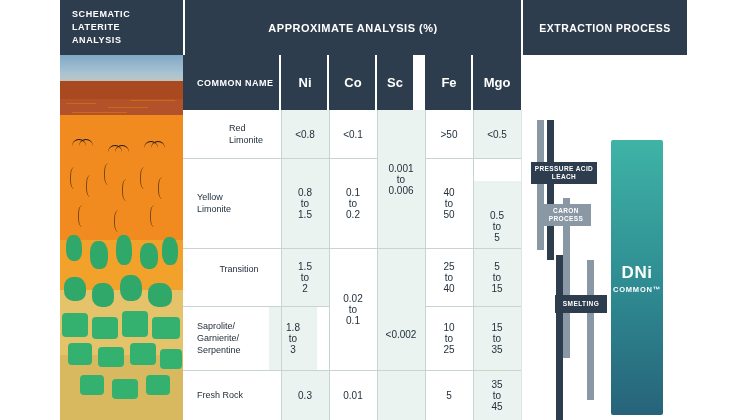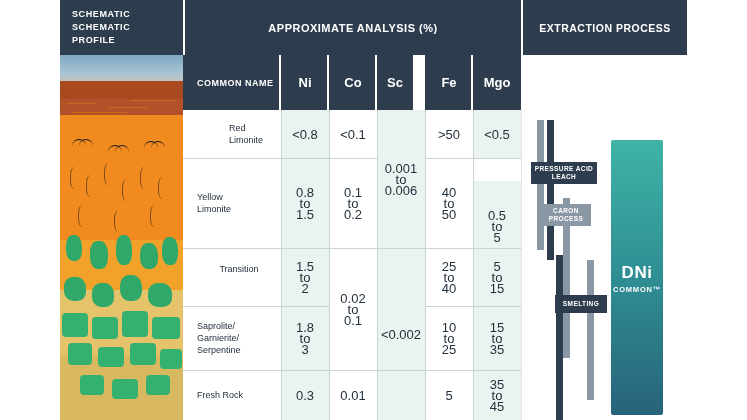--- a/index.html
+++ b/index.html
@@ -88,21 +88,21 @@
   .colhdr.el { font-size: 13px; }
 
   
   .cell {
     position: absolute;
     box-sizing: border-box;
     display: flex;
     align-items: center;
     justify-content: center;
     text-align: center;
-    font-size: 13px;
+    font-size: 10px;
     color: #23303d;
     line-height: 11px;
   }
   .cell.name {
     justify-content: flex-start;
     padding-left: 14px;
     text-align: left;
     font-size: 9px;
     line-height: 12px;
   }
@@ -258,21 +258,21 @@
 </style>
 </head>
 <body>
 
 <div class="page">
 
   <div class="left-edge"></div>
   <div class="right-edge"></div>
 
   <div class="hdr hdr-profile">
-    <div style="white-space:pre-line">SCHEMATIC SCHEMATIC PROFILE</div>
+    <div style="white-space:pre-line">SCHEMATIC LATERITE ANALYSIS</div>
   </div>
   <div class="hdr hdr-analysis">
     <span>APPROXIMATE ANALYSIS (%)</span>
   </div>
   <div class="hdr hdr-extract">
     <span>EXTRACTION PROCESS</span>
   </div>
   <div class="hdr-gap1"></div>
   <div class="hdr-gap2"></div>
 
@@ -413,21 +413,21 @@
     <span style="white-space:pre-line">5
 to
 15</span>
   </div>
 
   <div class="cell name band-white" style="left:183px;top:306px;width:98px;height:64px;">
     <span style="white-space:pre-line">Saprolite/
 Garnierite/
 Serpentine</span>
   </div>
-  <div class="cell band-mint" style="left:281px;top:306px;width:48px;height:64px;text-align:center;">
+  <div class="cell band-mint" style="left:269px;top:306px;width:48px;height:64px;text-align:center;">
     <span style="white-space:pre-line">1.8
 to
 3</span>
   </div>
   <div class="cell band-white" style="left:425px;top:306px;width:48px;height:64px;">
     <span style="white-space:pre-line">10
 to
 25</span>
   </div>
   <div class="cell band-mint" style="left:473px;top:306px;width:48px;height:64px;">

